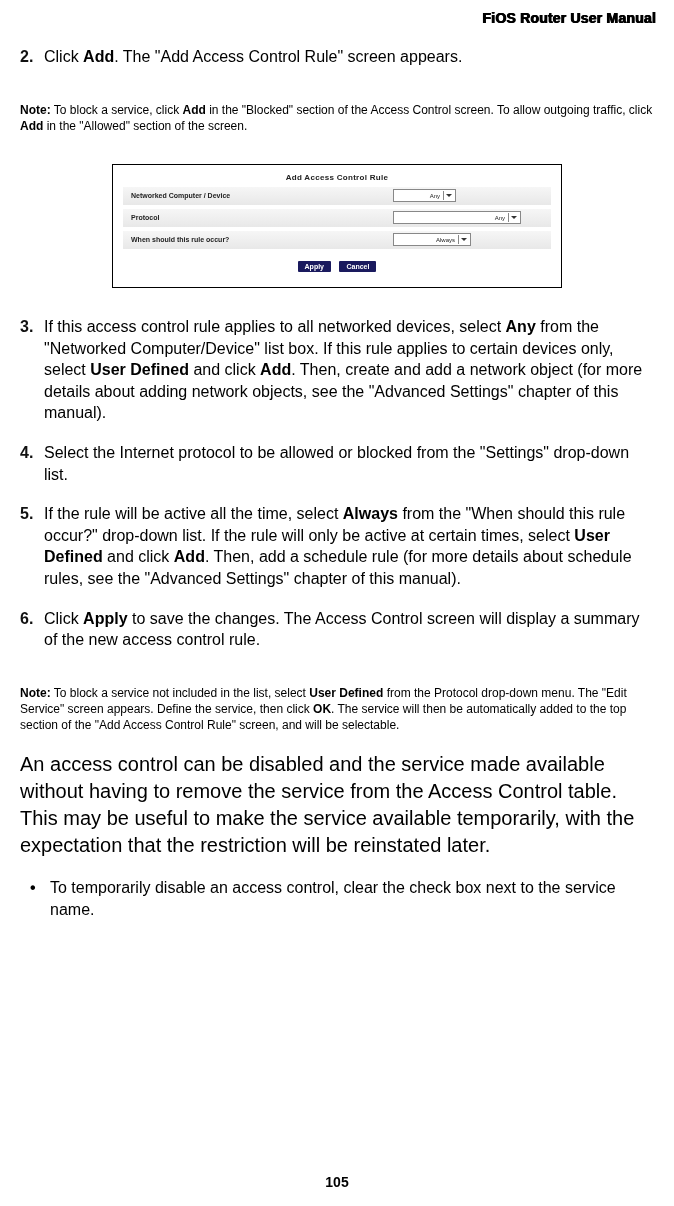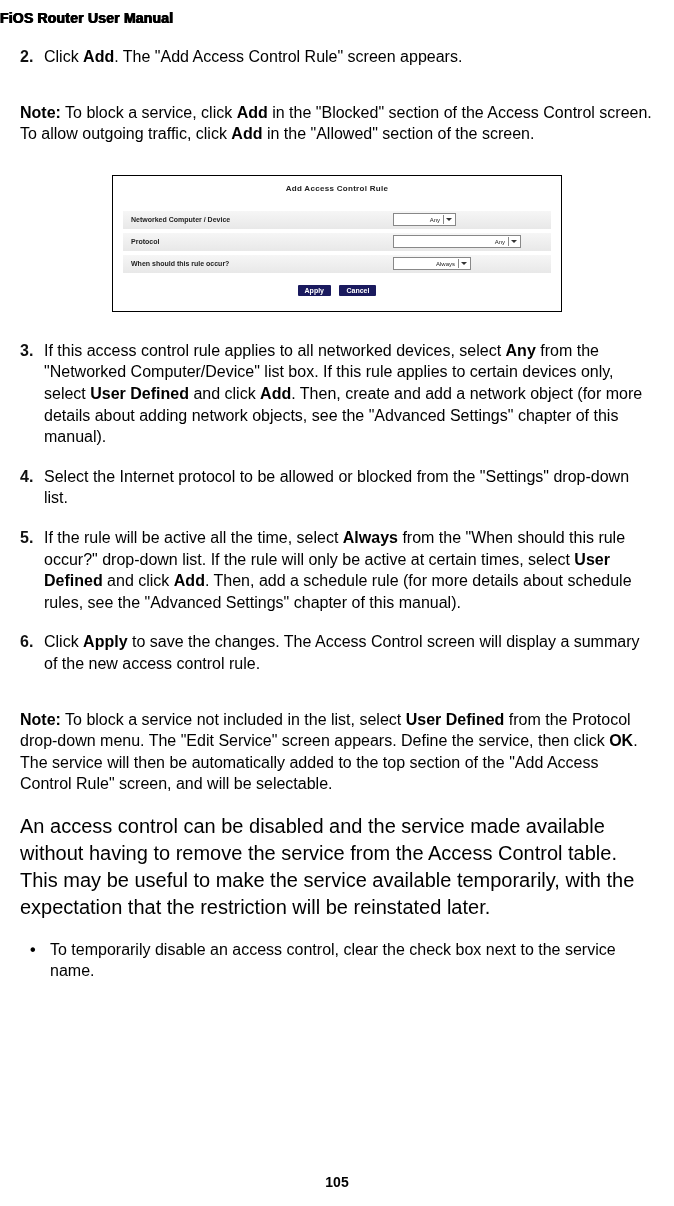--- a/index.html
+++ b/index.html
@@ -7,21 +7,21 @@
       padding: 0;
       font-family: "Myriad Pro", "Segoe UI", Arial, sans-serif;
       width: 674px;
       height: 1206px;
       box-sizing: border-box;
       position: relative;
       color: #000;
       background: #fff;
     }
     .header {
-      text-align: left;
+      text-align: right;
       padding: 10px 18px 20px 0;
       font-weight: 900;
       font-size: 14px;
       letter-spacing: 0.2px;
       text-shadow: 0.5px 0 0 #000, -0.5px 0 0 #000;
     }
     .content {
       padding: 0 20px 0 20px;
     }
     ol.numbered {
@@ -39,21 +39,21 @@
       font-weight: bold;
       width: 24px;
       flex-shrink: 0;
       color: #111;
     }
     ol.numbered > li .text {
       flex: 1;
       padding-right: 6px;
     }
     .note {
-      font-size: 16px;
+      font-size: 12px;
       line-height: 1.35;
       margin-bottom: 18px;
       margin-top: 34px;
     }
     .para {
       font-size: 20px;
       line-height: 1.35;
       margin-bottom: 18px;
     }
     .bold { font-weight: bold; }
@@ -63,21 +63,21 @@
       width: 450px;
       border: 1px solid #000;
       padding: 8px 10px 14px 10px;
       box-sizing: border-box;
       background: #fff;
     }
     .ss-title {
       text-align: center;
       font-weight: bold;
       font-size: 8px;
-      margin-bottom: 18px;
+      margin-bottom: 5px;
       color: #222;
       letter-spacing: 0.3px;
     }
     .ss-content {
       display: flex;
       gap: 4px;
       flex-direction: column;
     }
     .ss-row {
       display: flex;

